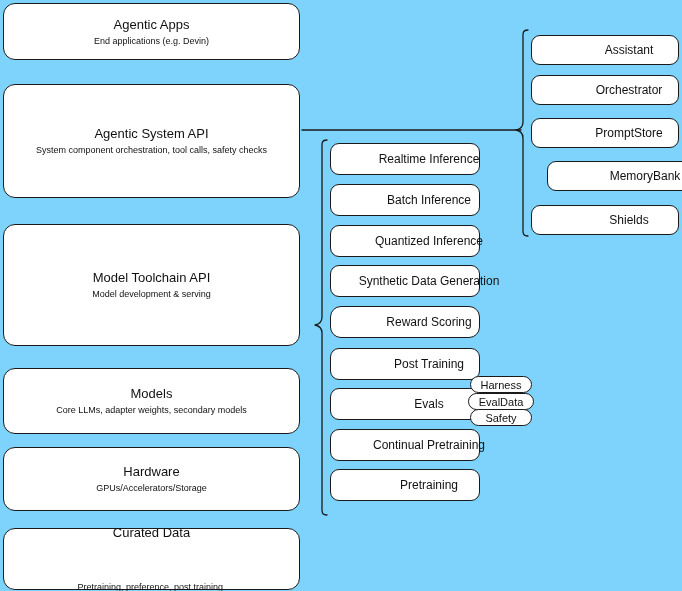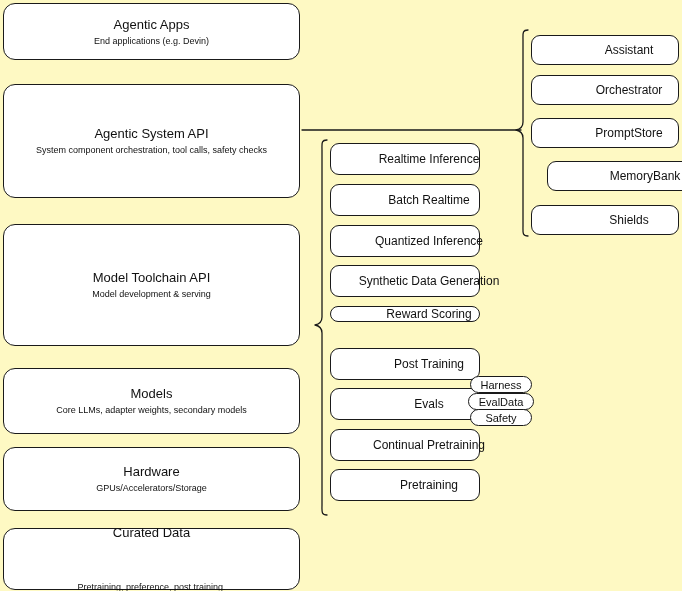--- a/index.html
+++ b/index.html
@@ -5,21 +5,21 @@
 <style>
   html, body {
     margin: 0;
     padding: 0;
     background: #ffffff;
   }
   #canvas {
     position: relative;
     width: 682px;
     height: 591px;
-    background: #fef9c3;
+    background: #7dd3fc;
     font-family: "Liberation Sans", sans-serif;
     overflow: hidden;
   }
 
   
   .layer-box {
     position: absolute;
     box-sizing: border-box;
     border: 1.3px solid #1a1a1a;
     border-radius: 12px;
@@ -134,29 +134,29 @@
 
   <div class="layer-box" style="left:3px; top:528px; width:297px; height:62px;gap:38px;">
     <div class="layer-title">Curated Data</div>
     <div class="layer-sub">Pretraining, preference, post training.</div>
   </div>
 
   <div class="item-box" style="left:330px; top:143px; width:150px; height:32px;">
     <span class="item-label">Realtime Inference</span>
   </div>
   <div class="item-box" style="left:330px; top:184px; width:150px; height:32px;">
-    <span class="item-label">Batch Realtime</span>
+    <span class="item-label">Batch Inference</span>
   </div>
   <div class="item-box" style="left:330px; top:225px; width:150px; height:32px;">
     <span class="item-label">Quantized Inference</span>
   </div>
   <div class="item-box" style="left:330px; top:265px; width:150px; height:32px;">
     <span class="item-label">Synthetic Data Generation</span>
   </div>
-  <div class="item-box" style="left:330px; top:306px; width:150px; height:16px;border-radius:11px;">
+  <div class="item-box" style="left:330px; top:306px; width:150px; height:32px;border-radius:11px;">
     <span class="item-label">Reward Scoring</span>
   </div>
   <div class="item-box" style="left:330px; top:348px; width:150px; height:32px;">
     <span class="item-label">Post Training</span>
   </div>
   <div class="item-box" style="left:330px; top:388px; width:150px; height:32px;">
     <span class="item-label">Evals</span>
   </div>
   <div class="item-box" style="left:330px; top:429px; width:150px; height:32px;">
     <span class="item-label">Continual Pretraining</span>

